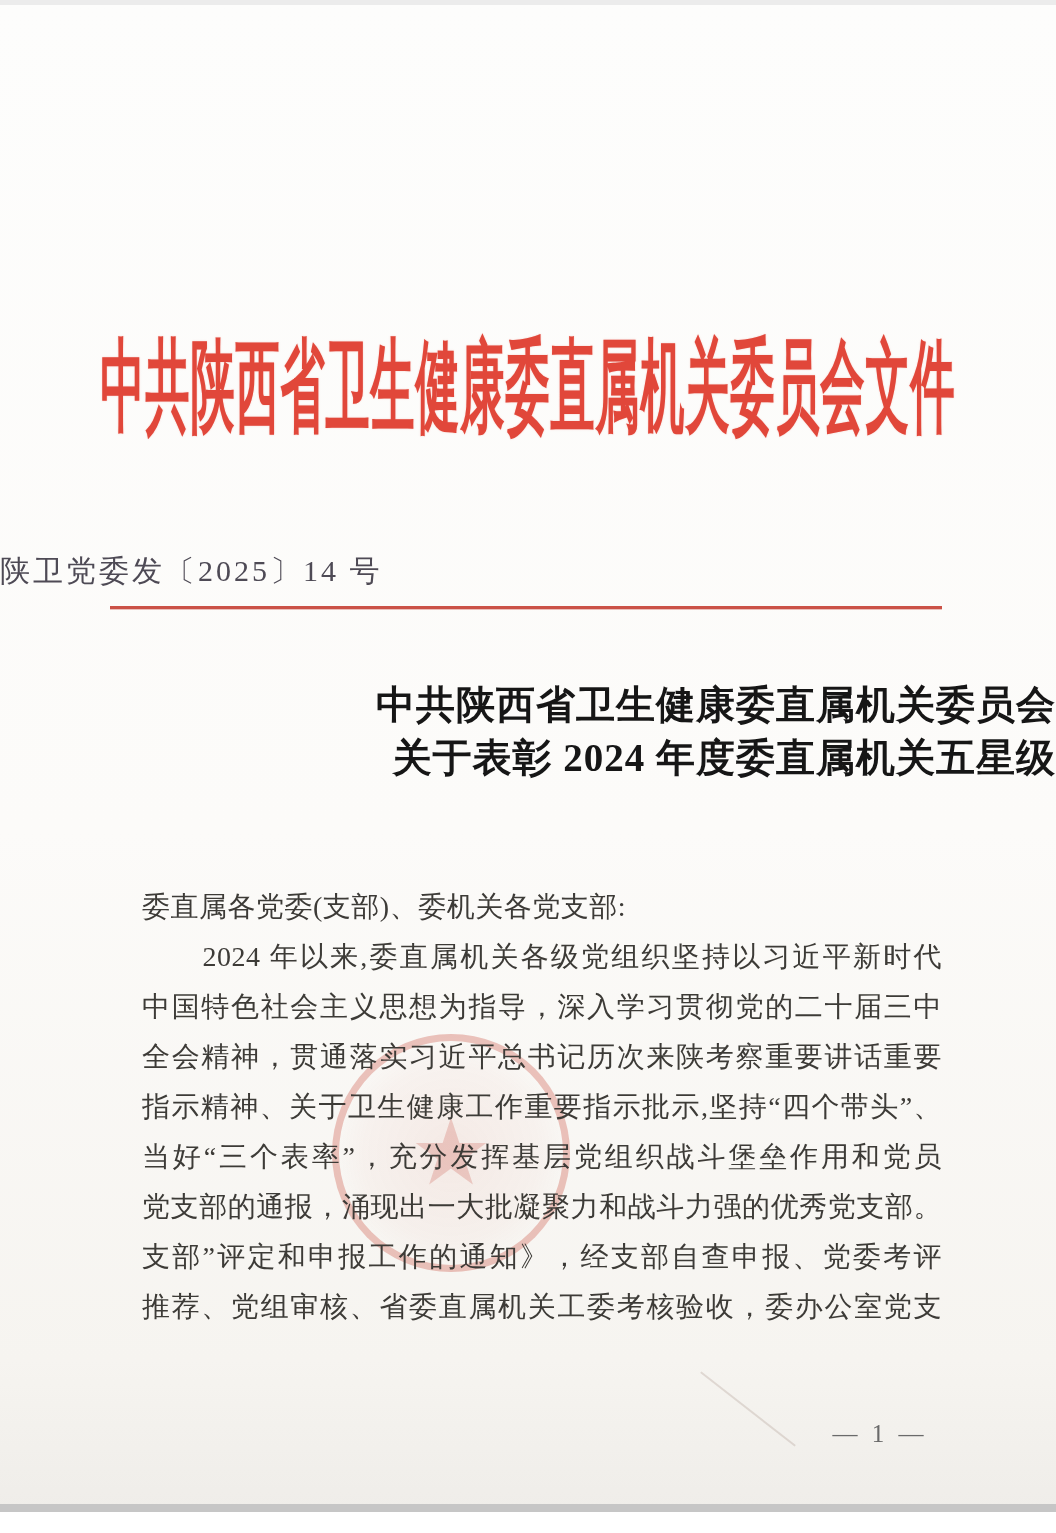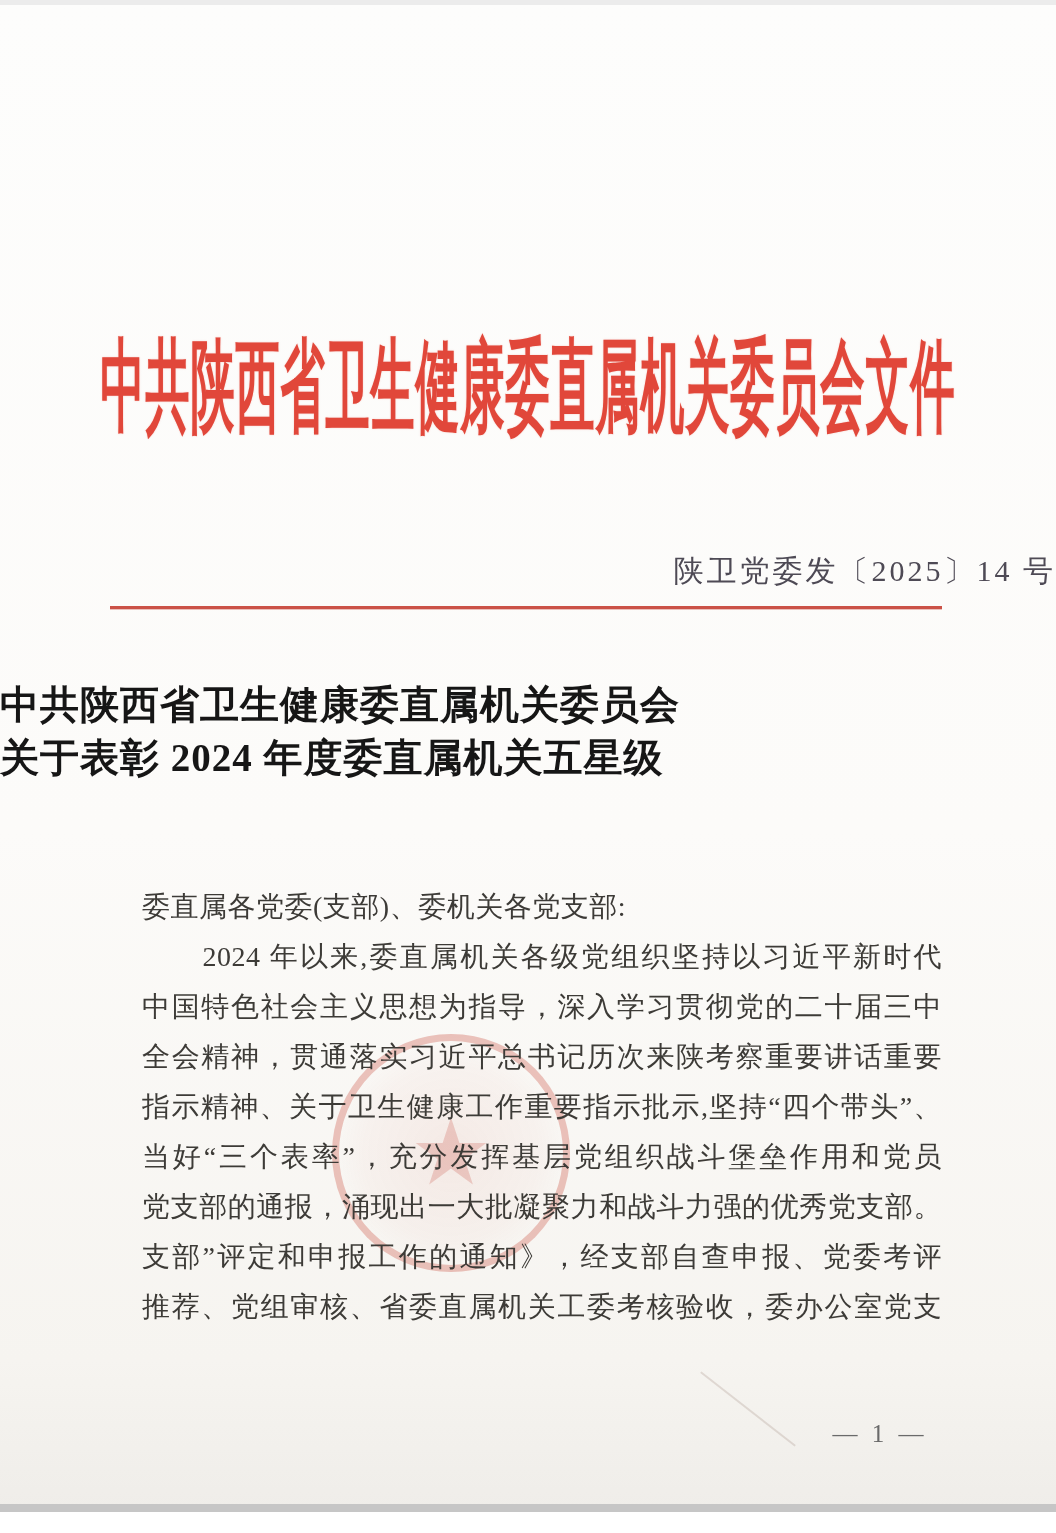--- a/index.html
+++ b/index.html
@@ -29,42 +29,42 @@
     transform: scaleY(2.3);
     transform-origin: center top;
     text-shadow: 0 0 1px rgba(225, 71, 58, 0.35);
   }
 
   .doc-number {
     position: absolute;
     top: 551px;
     left: 0;
     width: 100%;
-    text-align: right;
+    text-align: left;
     font-size: 30px;
     letter-spacing: 3px;
     color: #4e4a55;
   }
 
   .red-rule {
     position: absolute;
     top: 606px;
     left: 110px;
     width: 832px;
     height: 3px;
     background: #cb5247;
     box-shadow: 0 1px 0 rgba(203, 82, 71, 0.35);
   }
 
   .doc-title {
     position: absolute;
     top: 678px;
     left: 0;
     width: 100%;
-    text-align: left;
+    text-align: right;
     font-size: 39px;
     font-weight: 700;
     line-height: 53px;
     color: #161616;
     letter-spacing: 1px;
   }
 
   .body-block {
     position: absolute;
     top: 882px;

